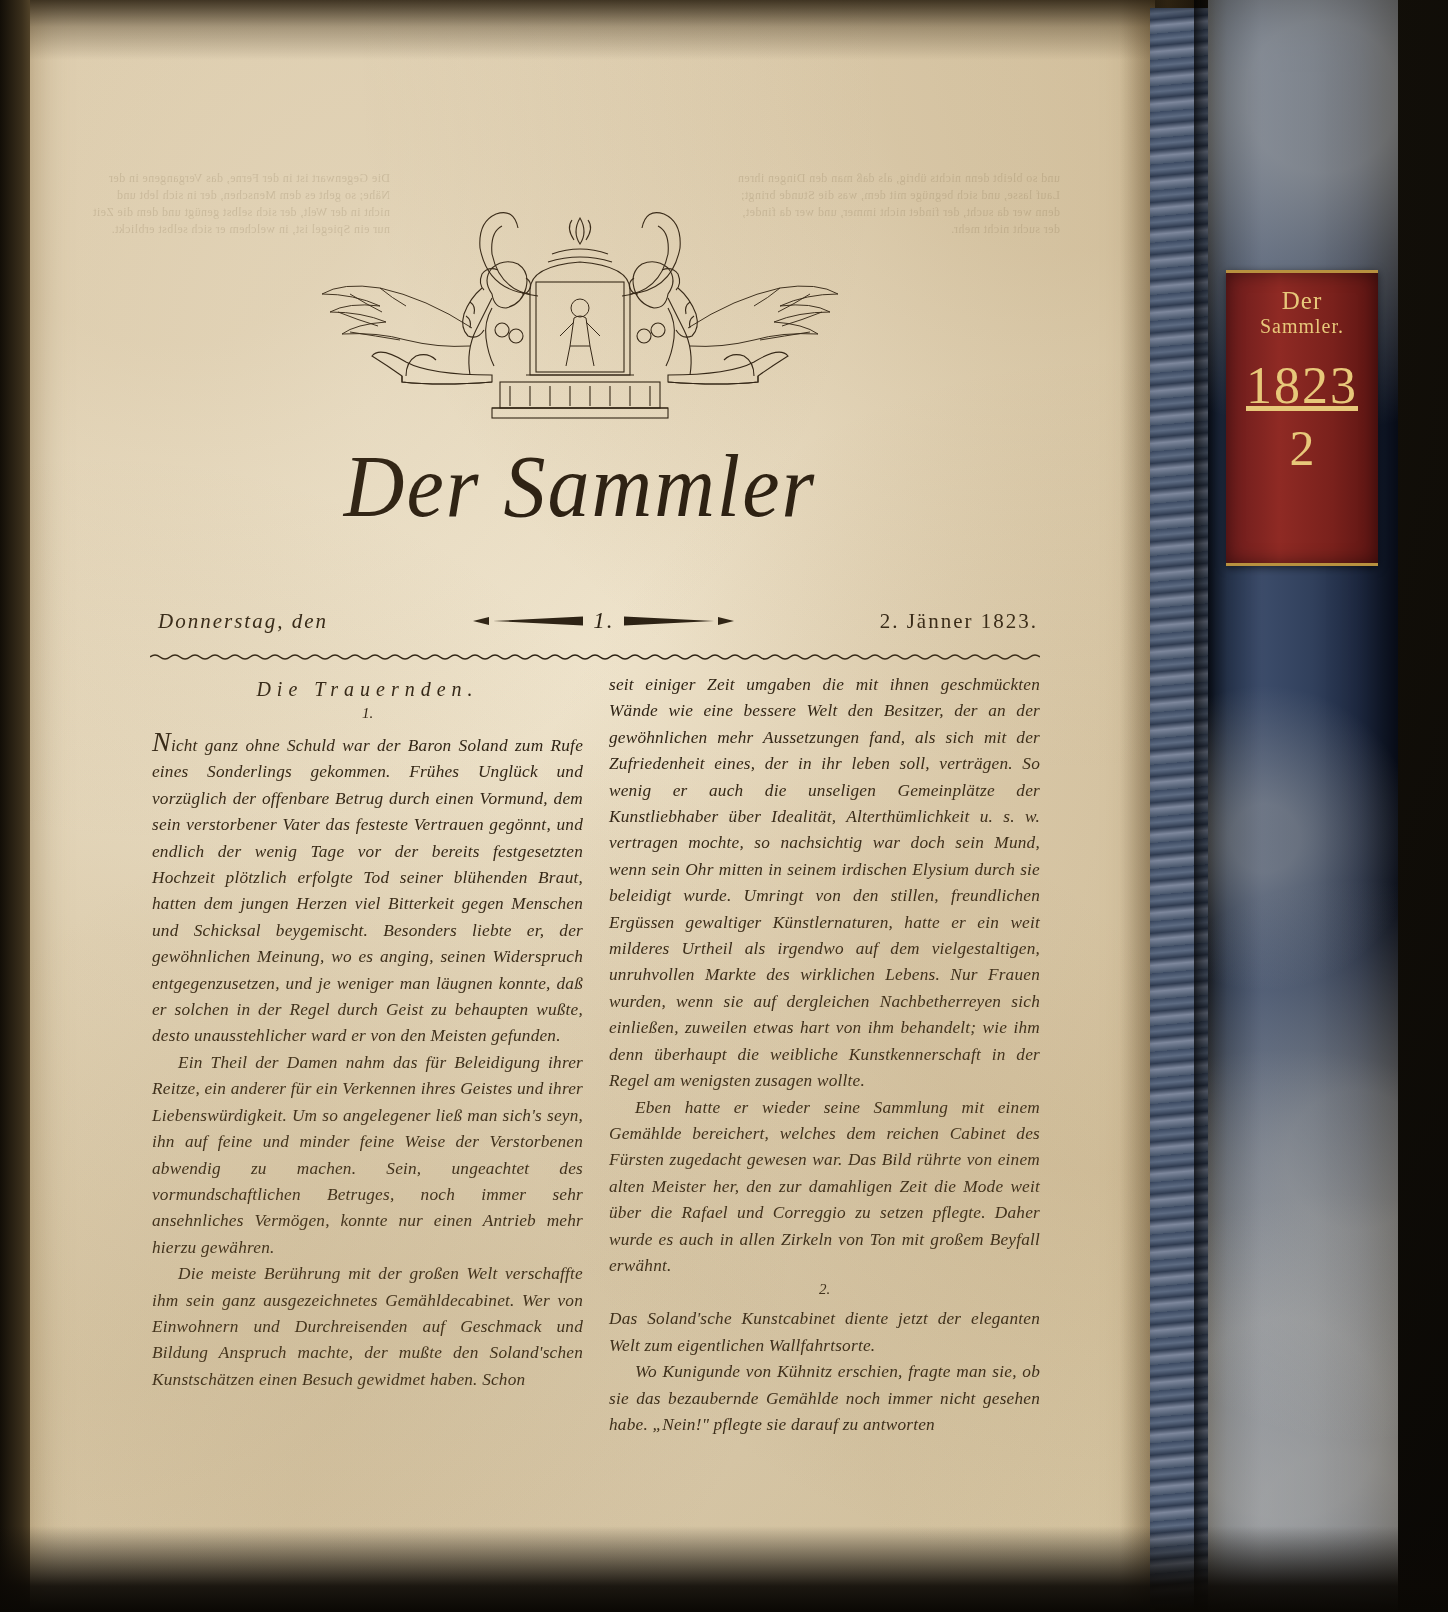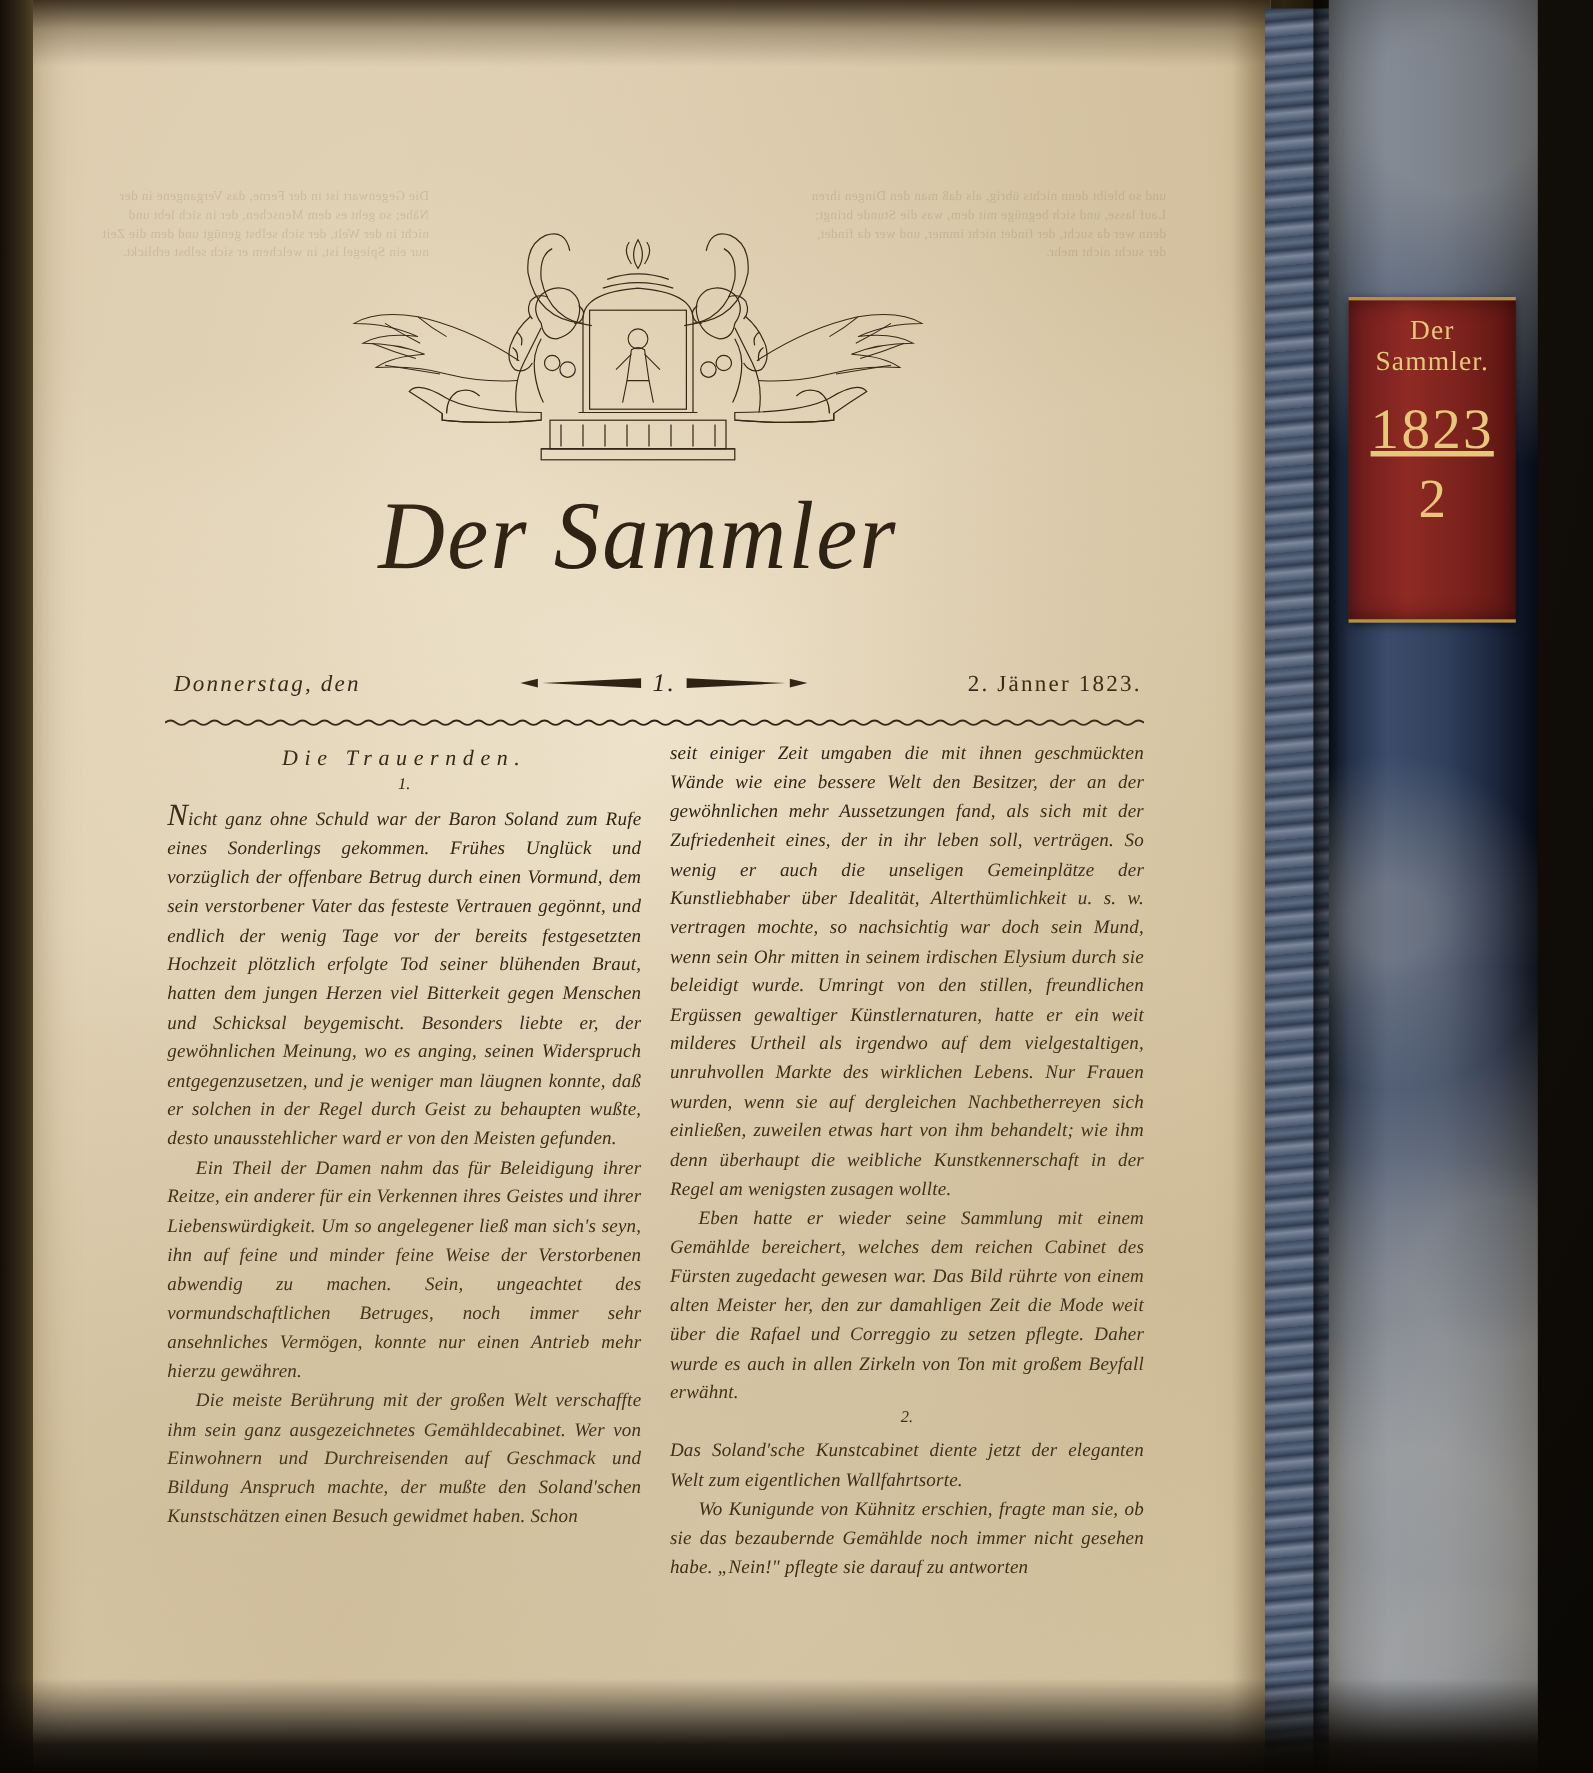--- a/index.html
+++ b/index.html
@@ -216,21 +216,21 @@
     width: 152px; height: 290px;
     background: linear-gradient(90deg, #6a1b1b, #8f2a24 35%, #7a211c 70%, #5a1412);
     border-top: 3px solid #b8913f;
     border-bottom: 3px solid #b8913f;
     box-shadow: 0 2px 8px rgba(0,0,0,.55), inset 0 0 18px rgba(0,0,0,.45);
     color: #e7c87a;
     text-align: center;
     font-family: "Liberation Serif", serif;
   }
   .spine-label .l1 { margin-top: 14px; font-size: 25px; letter-spacing: 1px; }
-  .spine-label .l2 { font-size: 25px; letter-spacing: 1px; }
+  .spine-label .l2 { font-size: 20px; letter-spacing: 1px; }
   .spine-label .l3 { margin-top: 18px; font-size: 52px; letter-spacing: 2px; text-decoration: underline; }
   .spine-label .l4 { margin-top: 4px; font-size: 50px; }
   .spine-shadow-left {
     position: absolute; left: -14px; top:0; width: 22px; height: 1612px;
     background: linear-gradient(90deg, rgba(0,0,0,.75), rgba(0,0,0,0));
   }
 
   
   .bottom-dark {
     position: absolute; left: 0; bottom: 0; width: 1448px; height: 86px;

